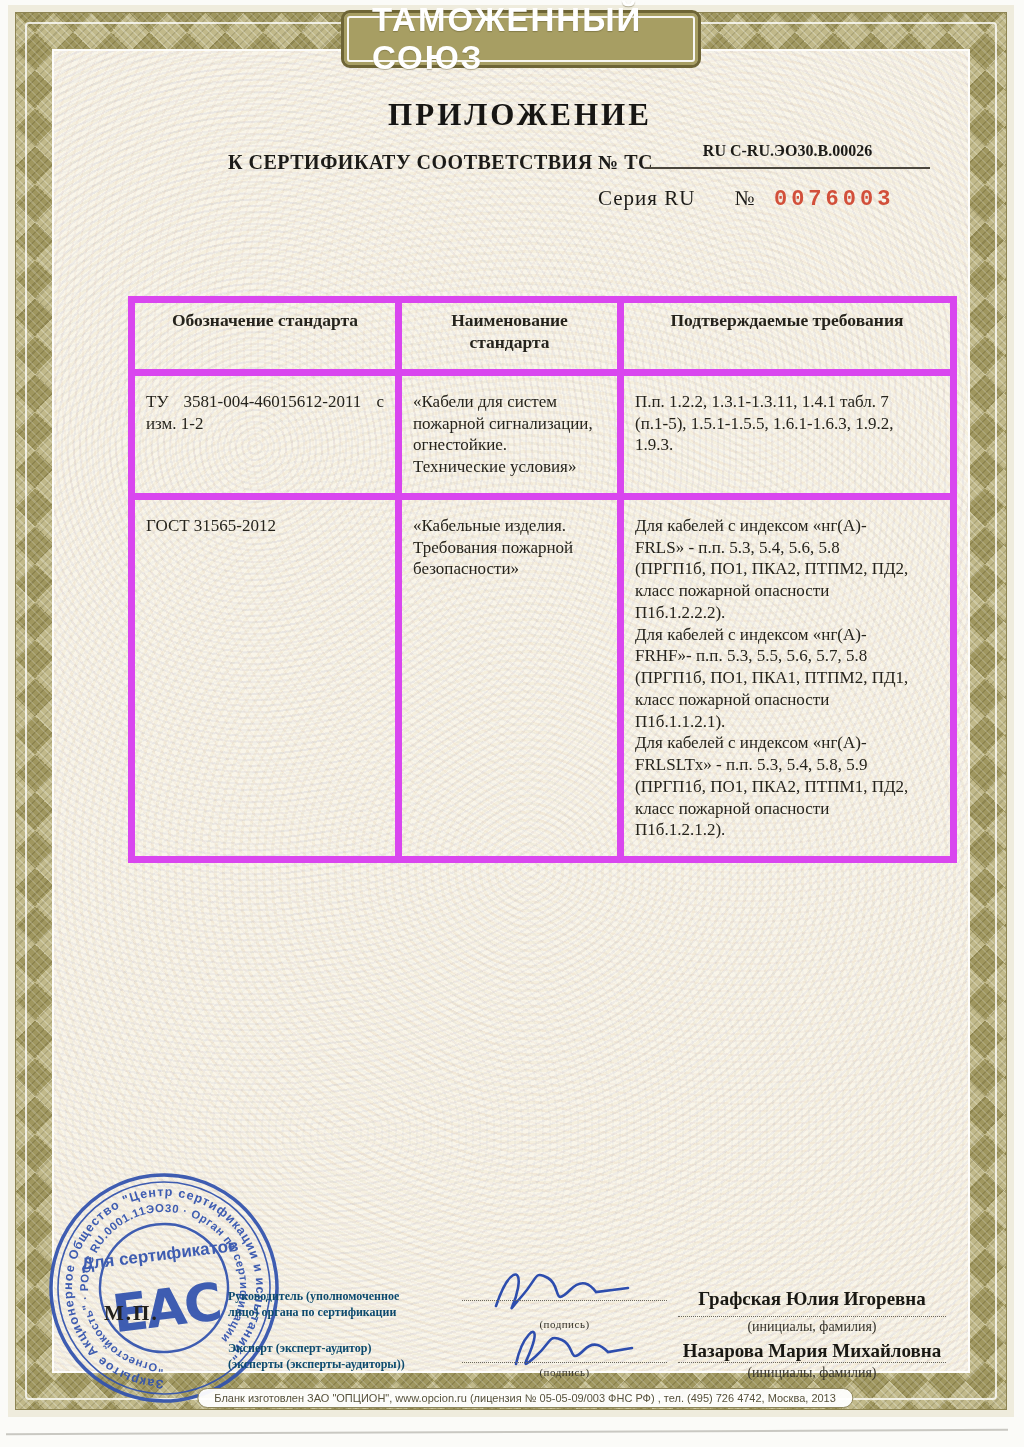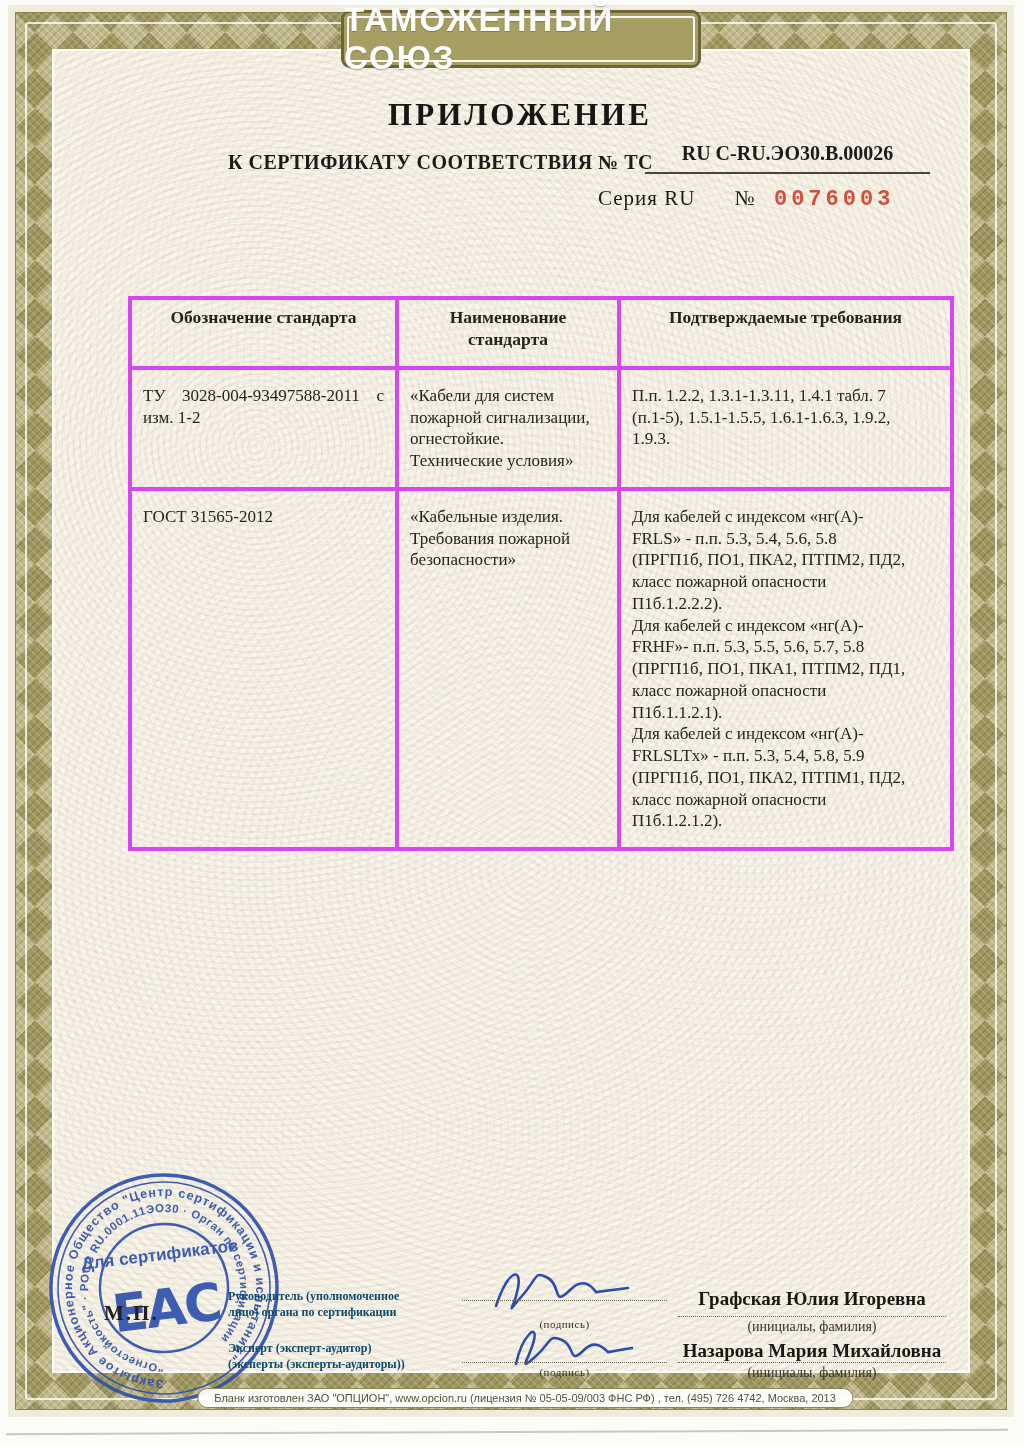--- a/index.html
+++ b/index.html
@@ -47,34 +47,35 @@
 
   
   .badge {
     position:absolute; left:341px; top:10px; width:360px; height:58px;
     background:#a79e63; border:3px solid #6e6536; border-radius:9px;
     box-shadow: inset 0 0 0 3px #a79e63, inset 0 0 0 5px rgba(255,255,255,.92);
     display:flex; align-items:center; justify-content:center;
     font-family:"Liberation Sans", sans-serif; font-weight:bold;
     font-size:33px; letter-spacing:2px; color:#ffffff;
     text-shadow:0 1px 1px rgba(90,82,40,.45);
+    padding-left:28px;
   }
 
   
   .title {
     position:absolute; left:0; top:97px; width:1040px; text-align:center;
     font-weight:bold; font-size:31px; letter-spacing:3px; color:#171614;
   }
   .subtitle {
     position:absolute; left:228px; top:151px;
     font-weight:bold; font-size:20px; letter-spacing:.5px; white-space:nowrap;
   }
   .cert-number {
     position:absolute; left:645px; top:142px; width:285px;
-    text-align:center; font-weight:bold; font-size:20px;
+    text-align:center; font-weight:bold; font-size:16px;
     padding-bottom:7px; border-bottom:2px solid #4a463c; white-space:nowrap;
   }
   .series-row { position:absolute; left:598px; top:186px; font-size:21px; }
   .series-label { font-weight:normal; letter-spacing:1px; }
   .number-sign { margin-left:34px; }
   .serial-number {
     margin-left:14px; font-family:Liberation Mono, monospace;
     font-weight:bold; font-size:22px; letter-spacing:4px; color:#d24f3a;
   }
 
@@ -84,21 +85,21 @@
     white-space:pre-line; color:#14130f;
   }
 
   
   table.standards {
     position:absolute; left:128px; top:296px; width:822px;
     border-collapse:collapse; table-layout:fixed;
     font-size:17px; line-height:1.28; color:#25231c;
   }
   table.standards th, table.standards td {
-    border:4px solid #d946ef; vertical-align:top; padding:15px 11px;
+    border:7px solid #d946ef; vertical-align:top; padding:15px 11px;
   }
   table.standards th { font-size:17.5px; text-align:center; padding-top:6px; }
   td.cell-pre { white-space:pre-line; }
   tr.row-1 { height:92px; }
   tr.row-2 { height:328px;margin-left:15px; }
   tr.hdr   { height:66px; }
 
   
   .stamp {
     position:absolute; left:44px; top:1168px; width:240px; height:240px;
@@ -172,21 +173,21 @@
         <col style="width:222px">
         <col style="width:333px">
       </colgroup>
     <tbody>
         <tr class="hdr">
       <th>Обозначение стандарта</th>
       <th>Наименование стандарта</th>
       <th>Подтверждаемые требования</th>
     </tr>
     <tr class="row-1">
-      <td style="text-align:justify">ТУ 3028-004-93497588-2011 с изм. 1-2</td>
+      <td style="text-align:justify">ТУ 3581-004-46015612-2011 с изм. 1-2</td>
       <td class="cell-pre">«Кабели для систем
 пожарной сигнализации,
 огнестойкие.
 Технические условия»</td>
       <td class="cell-pre">П.п. 1.2.2, 1.3.1-1.3.11, 1.4.1 табл. 7
 (п.1-5), 1.5.1-1.5.5, 1.6.1-1.6.3, 1.9.2,
 1.9.3.</td>
     </tr>
     <tr class="row-2">
       <td>ГОСТ 31565-2012</td>

